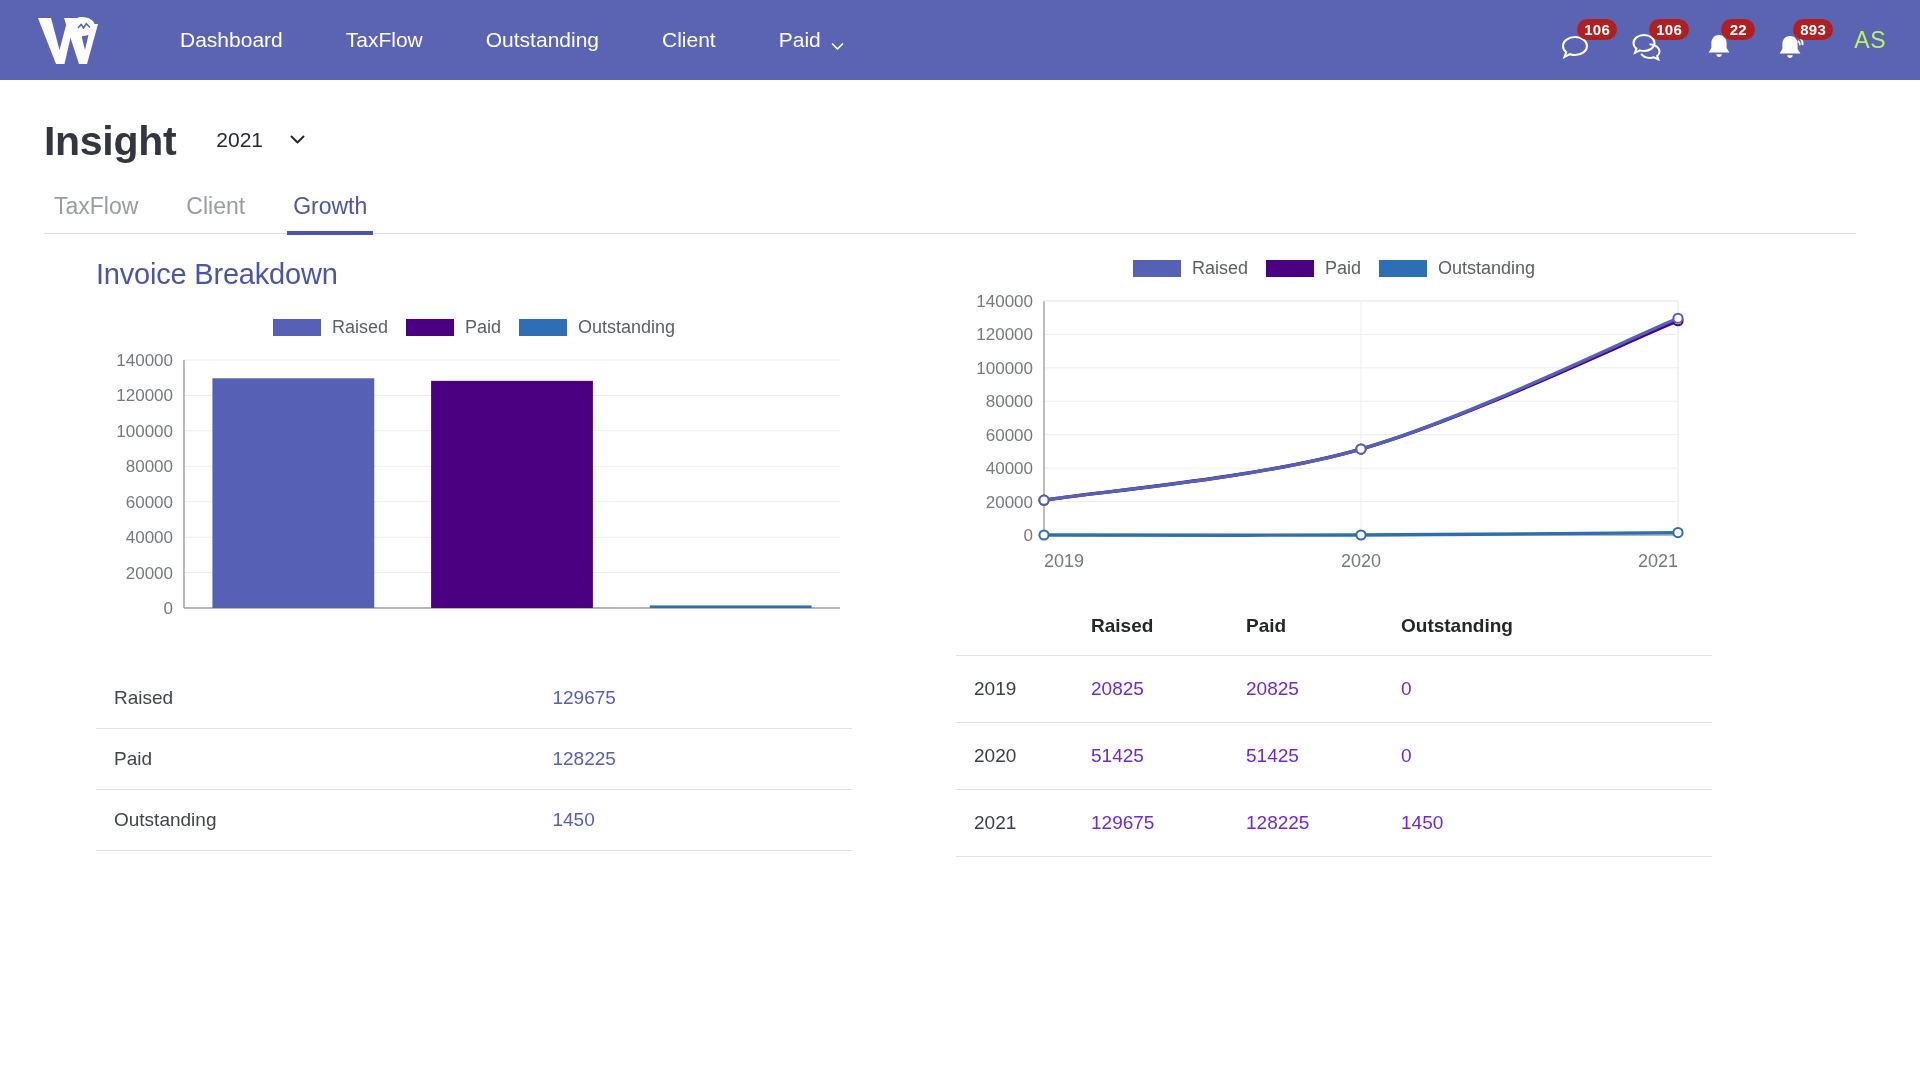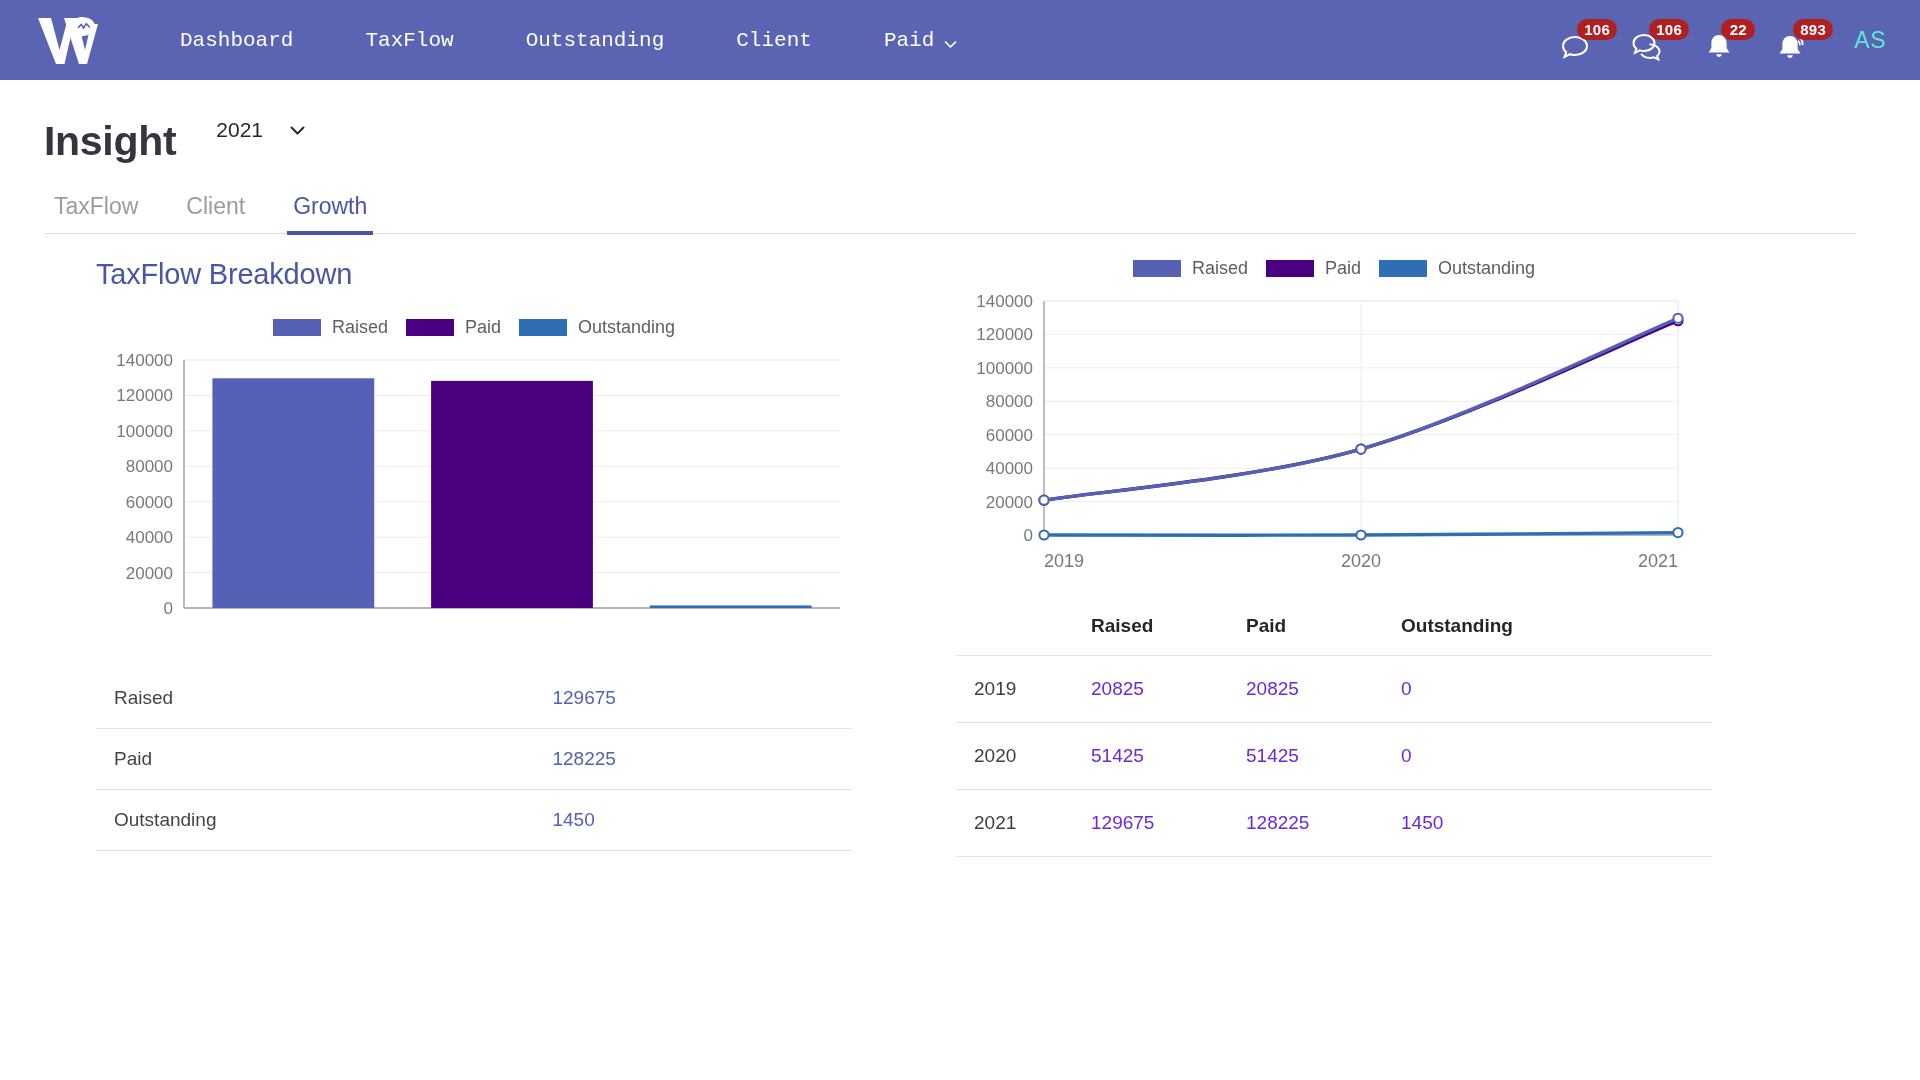--- a/index.html
+++ b/index.html
@@ -13,21 +13,21 @@
   
   .navbar {
     height: 80px;
     background: #5b64b3;
     display: flex;
     align-items: center;
     padding: 0 22px 0 34px;
     position: relative;
   }
   .logo { width: 70px; height: 56px; flex: 0 0 auto; margin-right: 48px; }
-  .nav-links { display: flex; align-items: center; gap: 16px; font-family: Liberation Mono, monospace; }
+  .nav-links { display: flex; align-items: center; gap: 7px; }
   .nav-link {
     color: #ffffff;
     font-size: 21px;
     padding: 0 28px;
     text-decoration: none;
     white-space: nowrap;
     display: flex;
     align-items: center;
     gap: 10px;
     cursor: pointer;
@@ -49,26 +49,26 @@
     background: #b02020;
     border-radius: 14px;
     color: #fff;
     font-size: 15px;
     font-weight: bold;
     display: flex; align-items: center; justify-content: center;
     padding: 0 7px;
     letter-spacing: .2px;
   }
   .avatar-initials {
-    color: #5eead4; font-size: 23px; letter-spacing: .5px;
+    color: #bef264; font-size: 23px; letter-spacing: .5px;
     margin-left: 6px; cursor: pointer;
   }
 
   
-  .page-head { padding: 38px 0 0 44px; display: flex; align-items: flex-start; gap: 40px; }
+  .page-head { padding: 38px 0 0 44px; display: flex; align-items: center; gap: 40px; }
   .page-title { font-size: 41px; font-weight: bold; color: #333640; letter-spacing: -.3px; }
   .year-select {
     display: flex; align-items: center; gap: 26px;
     cursor: pointer; padding-bottom: 4px;
   }
   .year-value { font-size: 21px; color: #25282e; }
   .chev-dark { width: 17px; height: 17px; }
 
   
   .tabs {
@@ -241,21 +241,21 @@
 
 <div class="tabs">
   <div class="tab"><span>TaxFlow</span></div>
   <div class="tab"><span>Client</span></div>
   <div class="tab active"><span>Growth</span></div>
 </div>
 
 <div class="panels">
 
   <div class="panel-left">
-    <div class="panel-title">TaxFlow Breakdown</div>
+    <div class="panel-title">Invoice Breakdown</div>
 
     <div class="legend" style="width:756px;">
       <div class="legend-item">
         <span class="legend-swatch" style="background:#5660b5"></span>
         <span class="legend-label">Raised</span>
       </div>
       <div class="legend-item">
         <span class="legend-swatch" style="background:#4a0080"></span>
         <span class="legend-label">Paid</span>
       </div>

